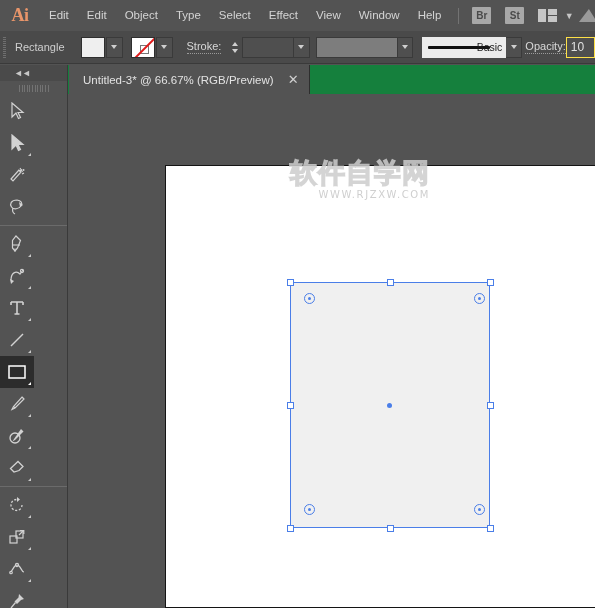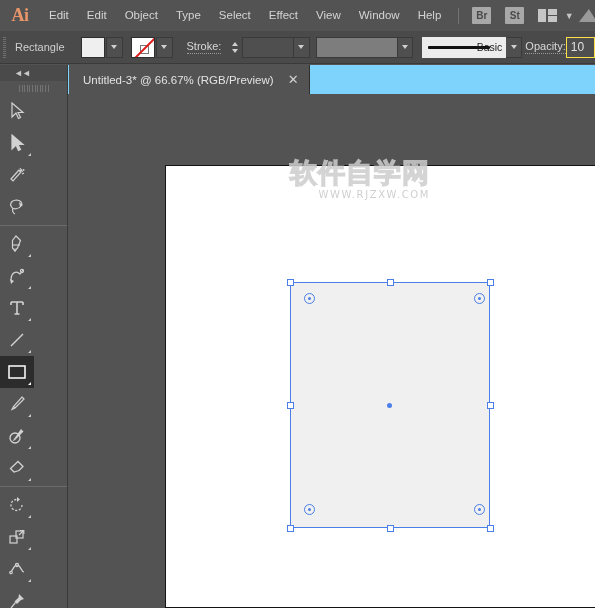--- a/index.html
+++ b/index.html
@@ -104,21 +104,21 @@
   }
   .profile span { font-size:10.5px; color:#1a1a1a; position:relative; z-index:2; }
   .opacity-field {
     width:34px; height:21px; background:#4f4f4f; border:1px solid #fde047;
     margin-left:0; display:flex; align-items:center; padding-left:4px;
     color:#e0e0e0; font-size:12px; overflow:hidden;
   }
 
   
   .tabbar {
-    position:absolute; left:0; top:65px; width:595px; height:29px; background:#7dd3fc;
+    position:absolute; left:0; top:65px; width:595px; height:29px; background:#15803d;
   }
   .doc-tab {
     position:absolute; left:69px; top:0; height:29px; background:#535353;
     display:flex; align-items:center; padding:0 0 0 14px;
     border-right:1px solid #2e2e2e;
   }
   .doc-tab-title { color:#e2e2e2; font-size:11.5px; white-space:nowrap; }
   .tab-close { color:#cfcfcf; font-size:13px; padding:0 10px 0 14px; line-height:1; }
 
   

